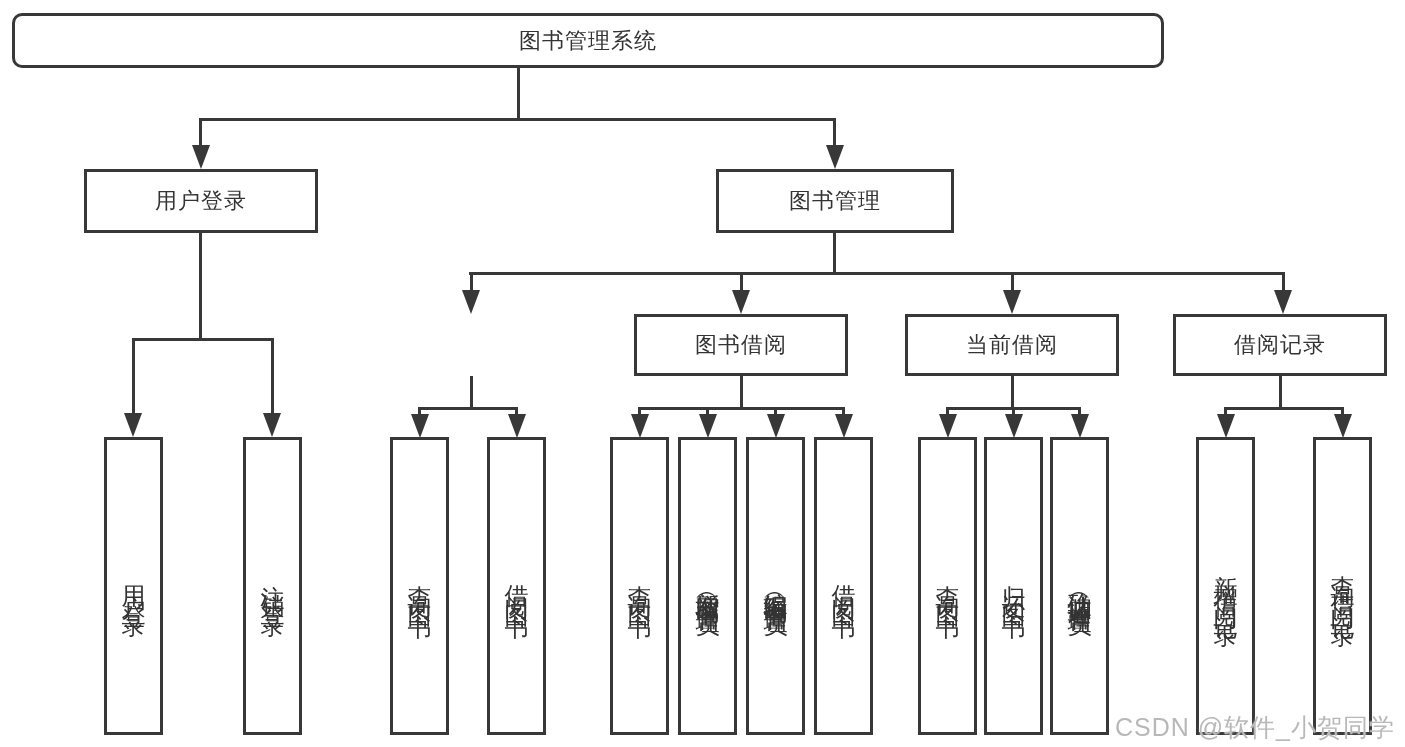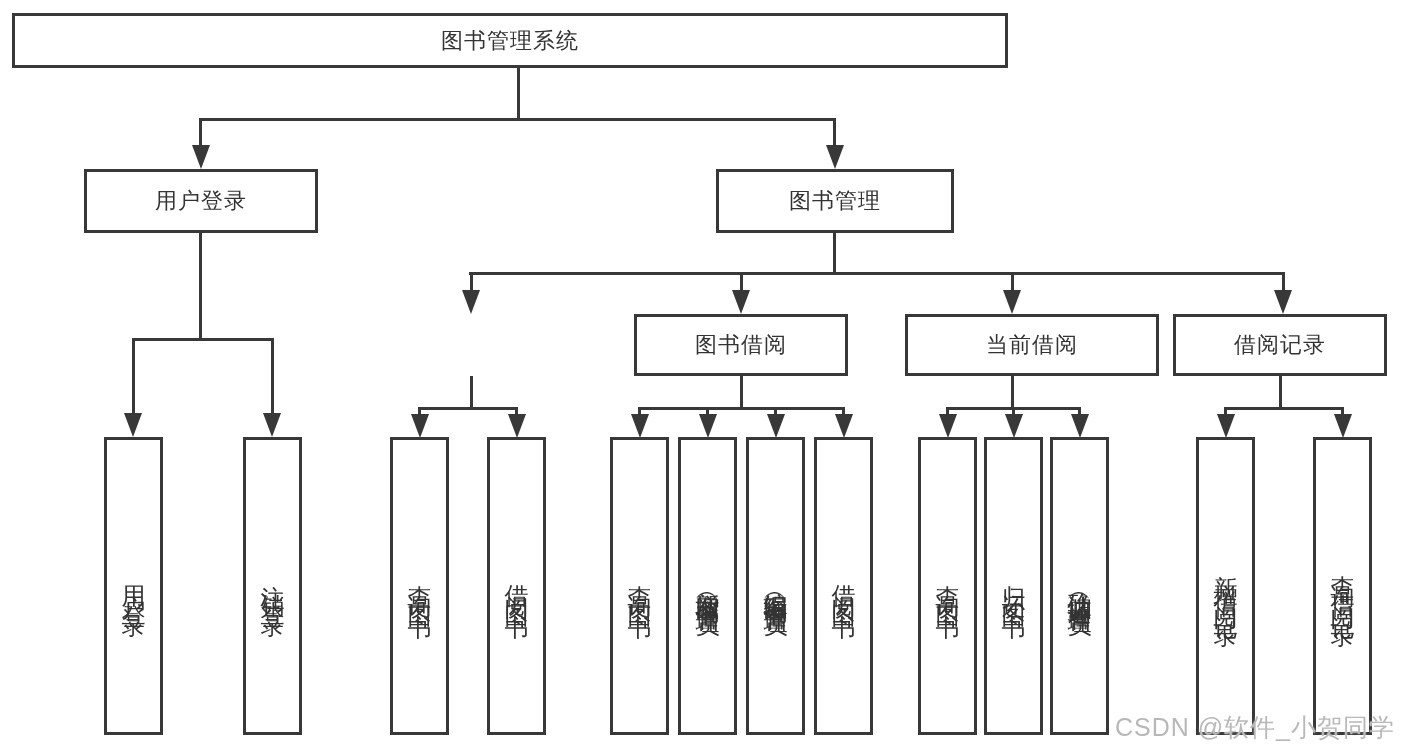--- a/index.html
+++ b/index.html
@@ -35,21 +35,21 @@
     position:absolute; right:10px; bottom:3px;
     font-size:25px; color:#b8b8b8; letter-spacing:1px;
     text-shadow:0 0 2px #ffffff;
   }
 </style>
 </head>
 <body>
 
 <div class="canvas">
 
-  <div class="box" style="left:12px; top:13px; width:996px; height:55px;">
+  <div class="box" style="left:12px; top:13px; width:1152px; height:55px;border-radius:10px;">
     <span>图书管理系统</span>
   </div>
 
   <div class="vline" style="left:517px; top:68px; height:50px;"></div>
   <div class="hline" style="left:199px; top:118px; width:637px;"></div>
   <div class="vline" style="left:199px; top:118px; height:30px;"></div>
   <div class="ah" style="left:192px; top:145px;"></div>
   <div class="vline" style="left:833px; top:118px; height:30px;"></div>
   <div class="ah" style="left:826px; top:145px;"></div>
 
@@ -74,21 +74,21 @@
   <div class="vline" style="left:740px;  top:272px; height:21px;"></div>
   <div class="ah" style="left:732px;  top:290px;"></div>
   <div class="vline" style="left:1011px; top:272px; height:21px;"></div>
   <div class="ah" style="left:1003px; top:290px;"></div>
   <div class="vline" style="left:1282px; top:272px; height:21px;"></div>
   <div class="ah" style="left:1274px; top:290px;"></div>
 
   <div class="box" style="left:634px; top:314px; width:214px; height:62px;">
     <span>图书借阅</span>
   </div>
-  <div class="box" style="left:905px; top:314px; width:254px; height:62px;">
+  <div class="box" style="left:905px; top:314px; width:214px; height:62px;">
     <span>当前借阅</span>
   </div>
   <div class="box" style="left:1173px; top:314px; width:214px; height:62px;">
     <span>借阅记录</span>
   </div>
 
   <div class="vline" style="left:470px; top:376px; height:31px;"></div>
   <div class="hline" style="left:418px; top:407px; width:100px;"></div>
   <div class="vline" style="left:418px; top:407px; height:9px;"></div>
   <div class="ah" style="left:411px; top:414px;"></div>

